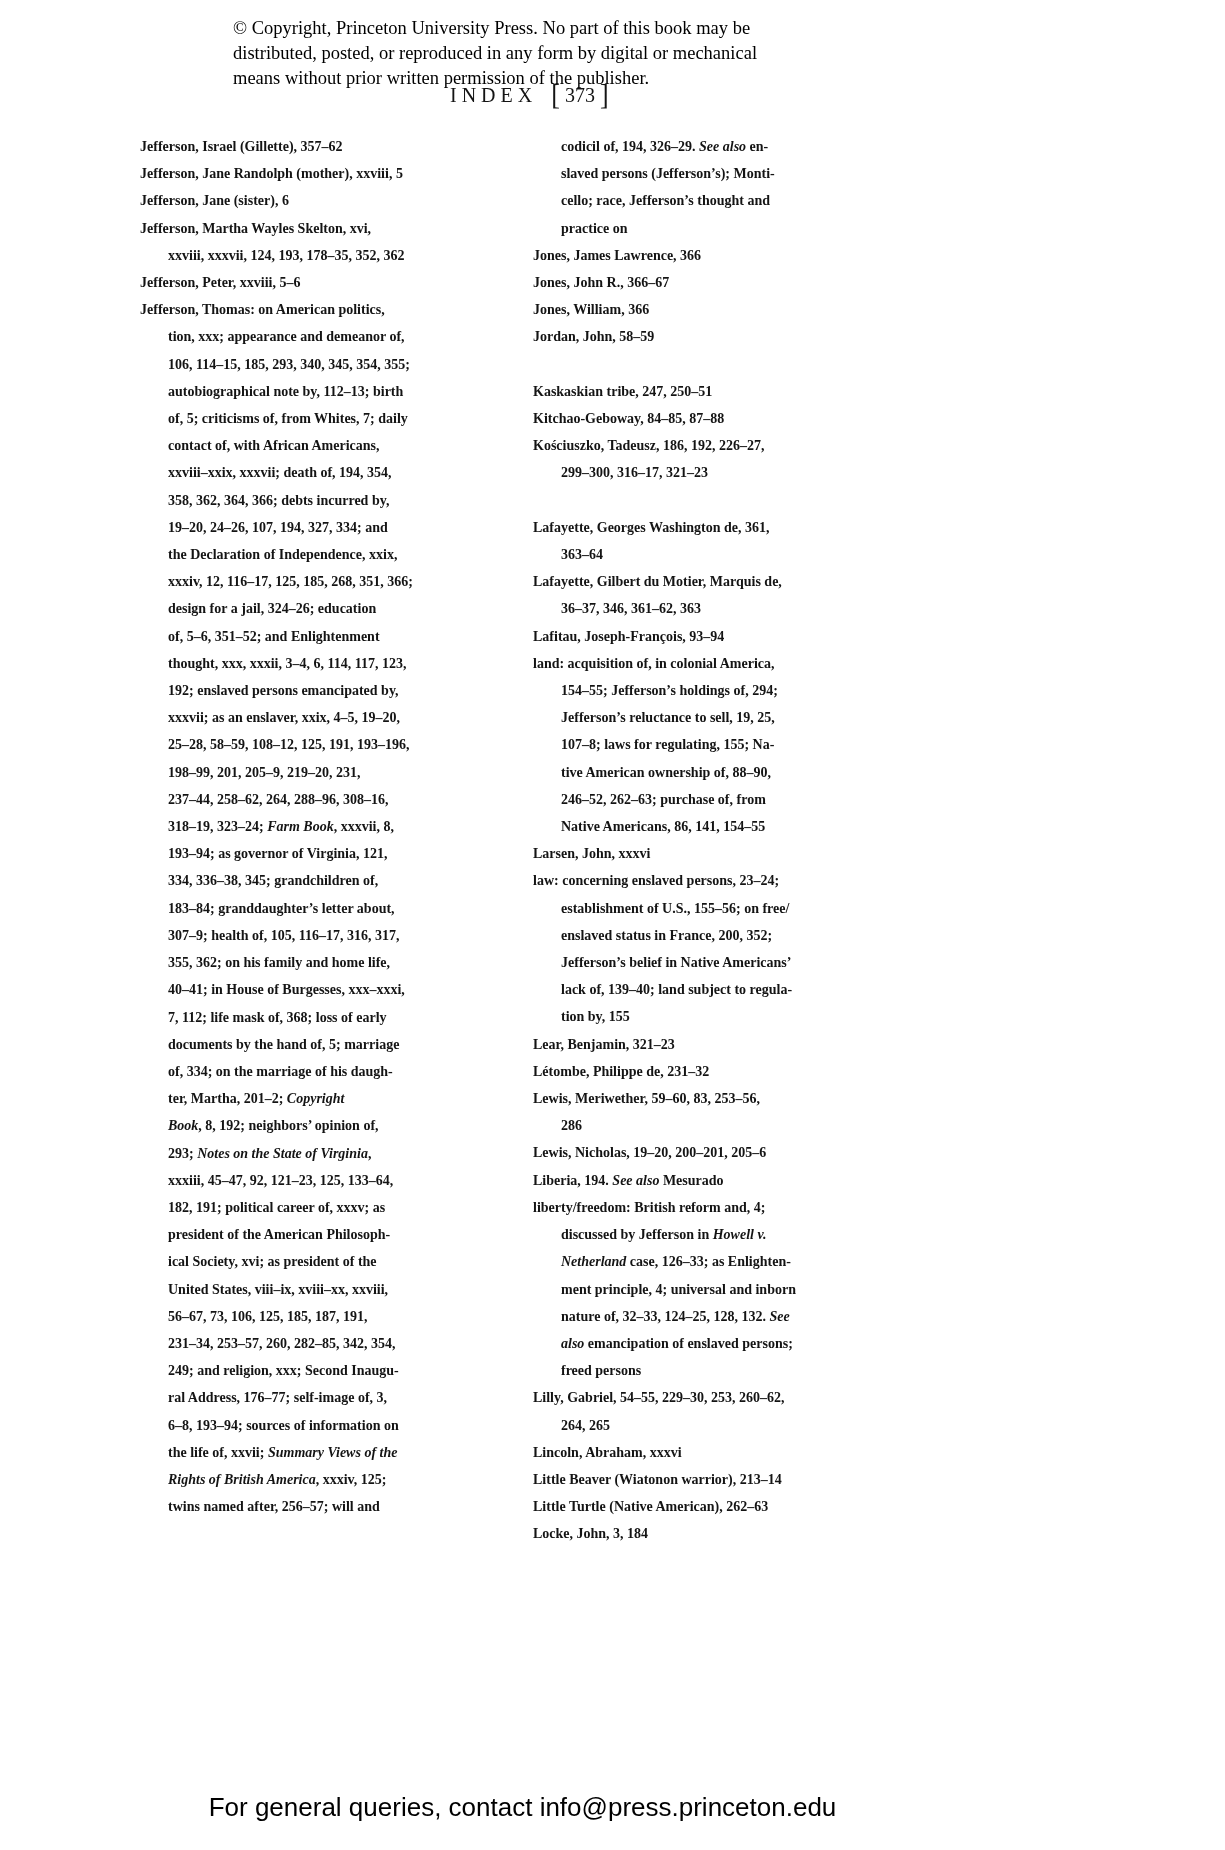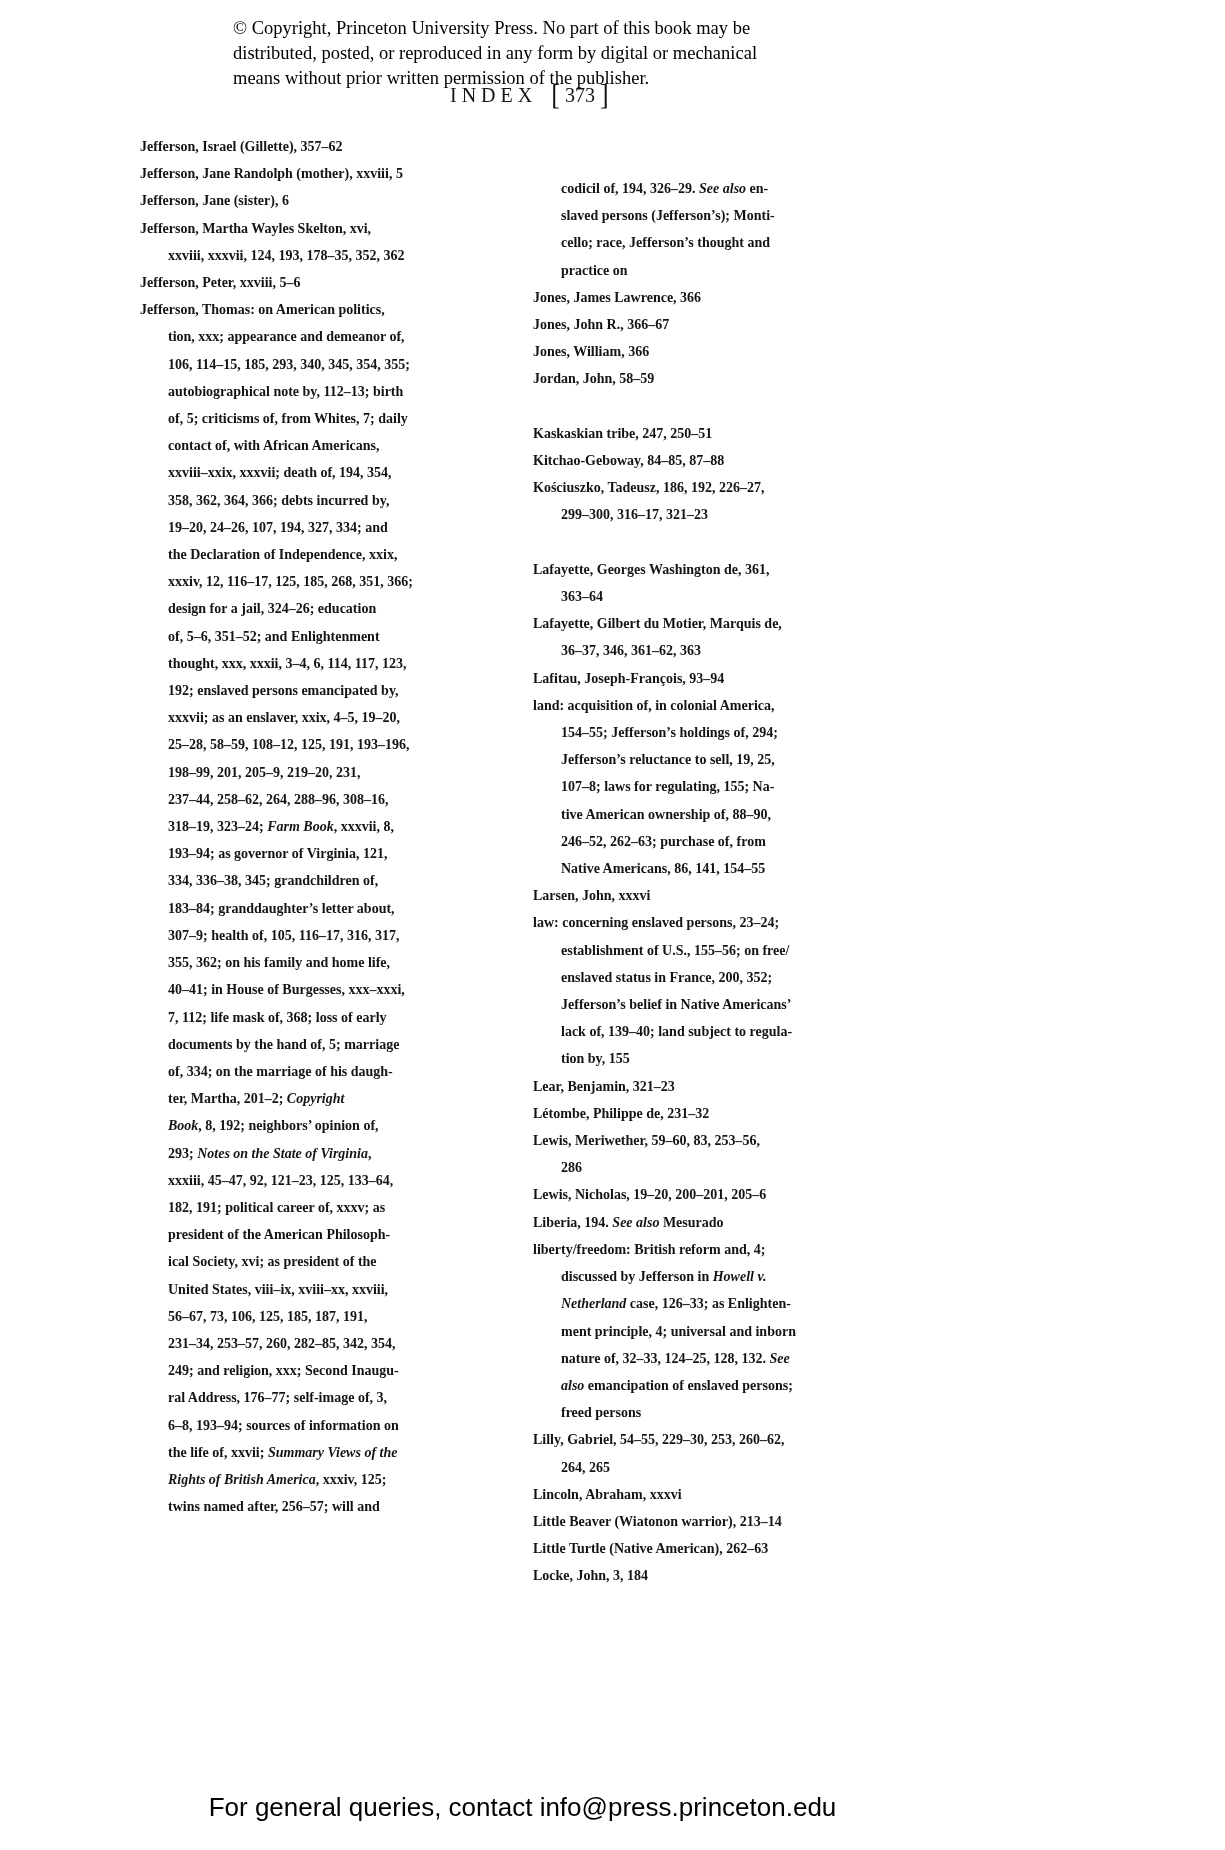--- a/index.html
+++ b/index.html
@@ -23,21 +23,21 @@
   }
   .index-header .pagenum{padding:0 5px;}
   .index-header .sep{display:inline-block;width:14px;}
 
   .col{
     position:absolute;top:133px;
     font-family:"Liberation Serif","DejaVu Serif",serif;
     font-size:14px;line-height:27.2px;color:#141414;font-weight:bold;
   }
   .col-left{left:140px;width:400px;}
-  .col-right{left:533px;width:420px;margin-top:42px;}
+  .col-right{left:533px;width:420px;}
   .line{white-space:nowrap;}
   .line.cont{padding-left:28px;}
   .gap{height:27.2px;}
 
   .footer{
     position:absolute;left:0;top:1792px;width:1045px;text-align:center;
     font-family:"Liberation Sans",sans-serif;
     font-size:26px;color:#000;
   }
 </style>

